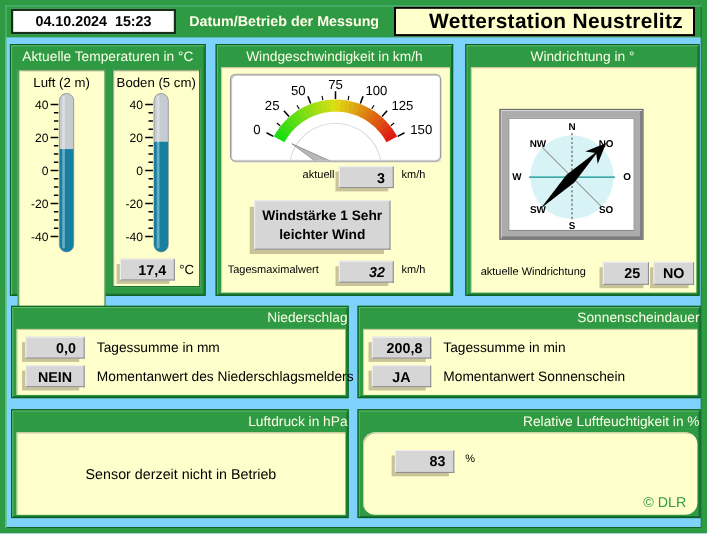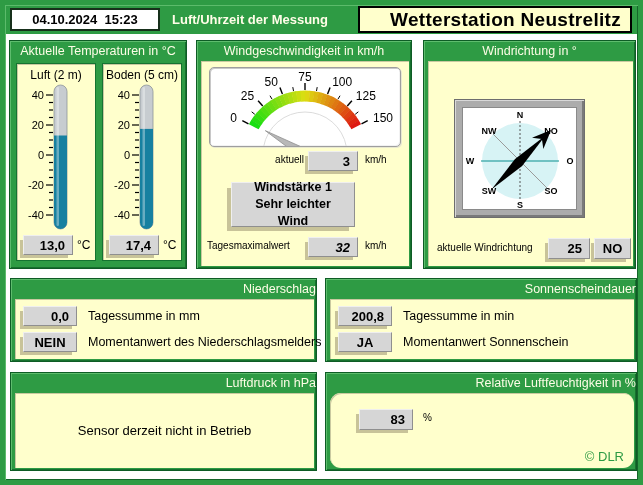--- a/index.html
+++ b/index.html
@@ -1,16 +1,16 @@
 <!DOCTYPE html>
 <html><head>
 <meta charset="utf-8">
 <style>
   html,body{margin:0;padding:0;background:#e8e8e8;}
-  .stage{position:relative;width:643px;height:485px;background:#ffffff;
+  .stage{position:relative;width:643px;height:485px;background:#7dd3fc;
          font-family:"Liberation Sans",sans-serif;overflow:hidden;color:#000;}
   .stage svg{font-family:"Liberation Sans",sans-serif;}
   .frame{position:absolute;inset:0;border:5px solid #2E9B44;
          box-shadow:inset 1px 1px 0 #5cbb6b, inset -1px -1px 0 #15652a;
          pointer-events:none;z-index:40;}
   
   .topbar{position:absolute;left:5px;top:5px;width:633px;height:29px;background:#2E9B44;}
   .datebox{position:absolute;left:5px;top:3px;width:150px;height:23px;background:#fff;
            border:2px solid #17301b;box-sizing:border-box;font-weight:bold;font-size:13px;
            display:flex;align-items:center;justify-content:center;white-space:pre;}
@@ -44,47 +44,47 @@
   .t-unit{font-size:12px;}
   
   .gauge-box{position:absolute;left:8px;top:6px;width:192px;height:80px;background:#fff;
              border:1px solid #9e9e9e;border-radius:5px;box-sizing:border-box;
              box-shadow:inset 1px 1px 0 #c8c8c8, inset -1px -1px 0 #f2f2f2, 1px 1px 0 #e8e8d0;}
   .beaufort{position:absolute;left:30px;top:121px;width:124px;height:45px;background:#d6d6d6;
             box-sizing:border-box;border-top:1px solid #efefef;border-left:1px solid #efefef;
             border-right:1px solid #8f8f8f;border-bottom:1px solid #8f8f8f;
             box-shadow:-5px 5px 0 -1px #c8c399;font-weight:bold;font-size:12.5px;
             display:flex;align-items:center;justify-content:center;text-align:center;
-            line-height:1.35;padding:18px;}
+            line-height:1.35;padding:2px;}
   
   .compass-frame{position:absolute;left:26px;top:38px;width:131px;height:119px;background:#acacac;
             border:1px solid #6e6e6e;box-sizing:border-box;
             box-shadow:inset 1px 1px 0 #d9d9d9, inset -2px -2px 0 #7a7a7a;
             display:flex;align-items:center;justify-content:center;}
   .compass-inner{width:115px;height:103px;background:#fff;border:1px solid #8a8a8a;
             box-sizing:border-box;display:flex;align-items:center;justify-content:center;}
   .copyright{position:absolute;right:10px;bottom:4px;font-size:13px;color:#2e9b44;}
   .status-center{position:absolute;inset:0;display:flex;align-items:center;justify-content:center;
             font-size:13px;}
 </style>
 </head>
 <body>
 
 <div class="stage">
   <div class="frame"></div>
 
   <div class="topbar">
     <div class="datebox">04.10.2024  15:23</div>
-    <div class="topbar-label">Luft/Uhrzeit der Messung</div>
+    <div class="topbar-label">Datum/Betrieb der Messung</div>
     <div class="titlebox">Wetterstation Neustrelitz</div>
   </div>
 
   <div class="panel" style="left:9px;top:40px;width:178px;height:229px;">
     <div class="ptitle">Aktuelle Temperaturen in °C</div>
-    <div class="subpanel" style="left:6px;top:22px;width:80px;height:198px;">
+    <div class="subpanel" style="left:6px;top:22px;width:80px;height:242px;">
       <div class="sublabel">Luft (2 m)</div>
       <svg class="thermo" width="74" height="152" viewBox="0 0 74 152" style="position:absolute;left:2px;top:19px;">
           <line x1="27" y1="132" x2="34" y2="132" stroke="#000" stroke-width="1.2"></line>
           <text x="25" y="136" text-anchor="end" font-size="11">-40</text>
           <line x1="30" y1="124.5" x2="34" y2="124.5" stroke="#000" stroke-width="1.2"></line>
           <line x1="30" y1="117" x2="34" y2="117" stroke="#000" stroke-width="1.2"></line>
           <line x1="30" y1="109.5" x2="34" y2="109.5" stroke="#000" stroke-width="1.2"></line>
           <line x1="27" y1="102" x2="34" y2="102" stroke="#000" stroke-width="1.2"></line>
           <text x="25" y="106" text-anchor="end" font-size="11">-20</text>
           <line x1="30" y1="94.5" x2="34" y2="94.5" stroke="#000" stroke-width="1.2"></line>

